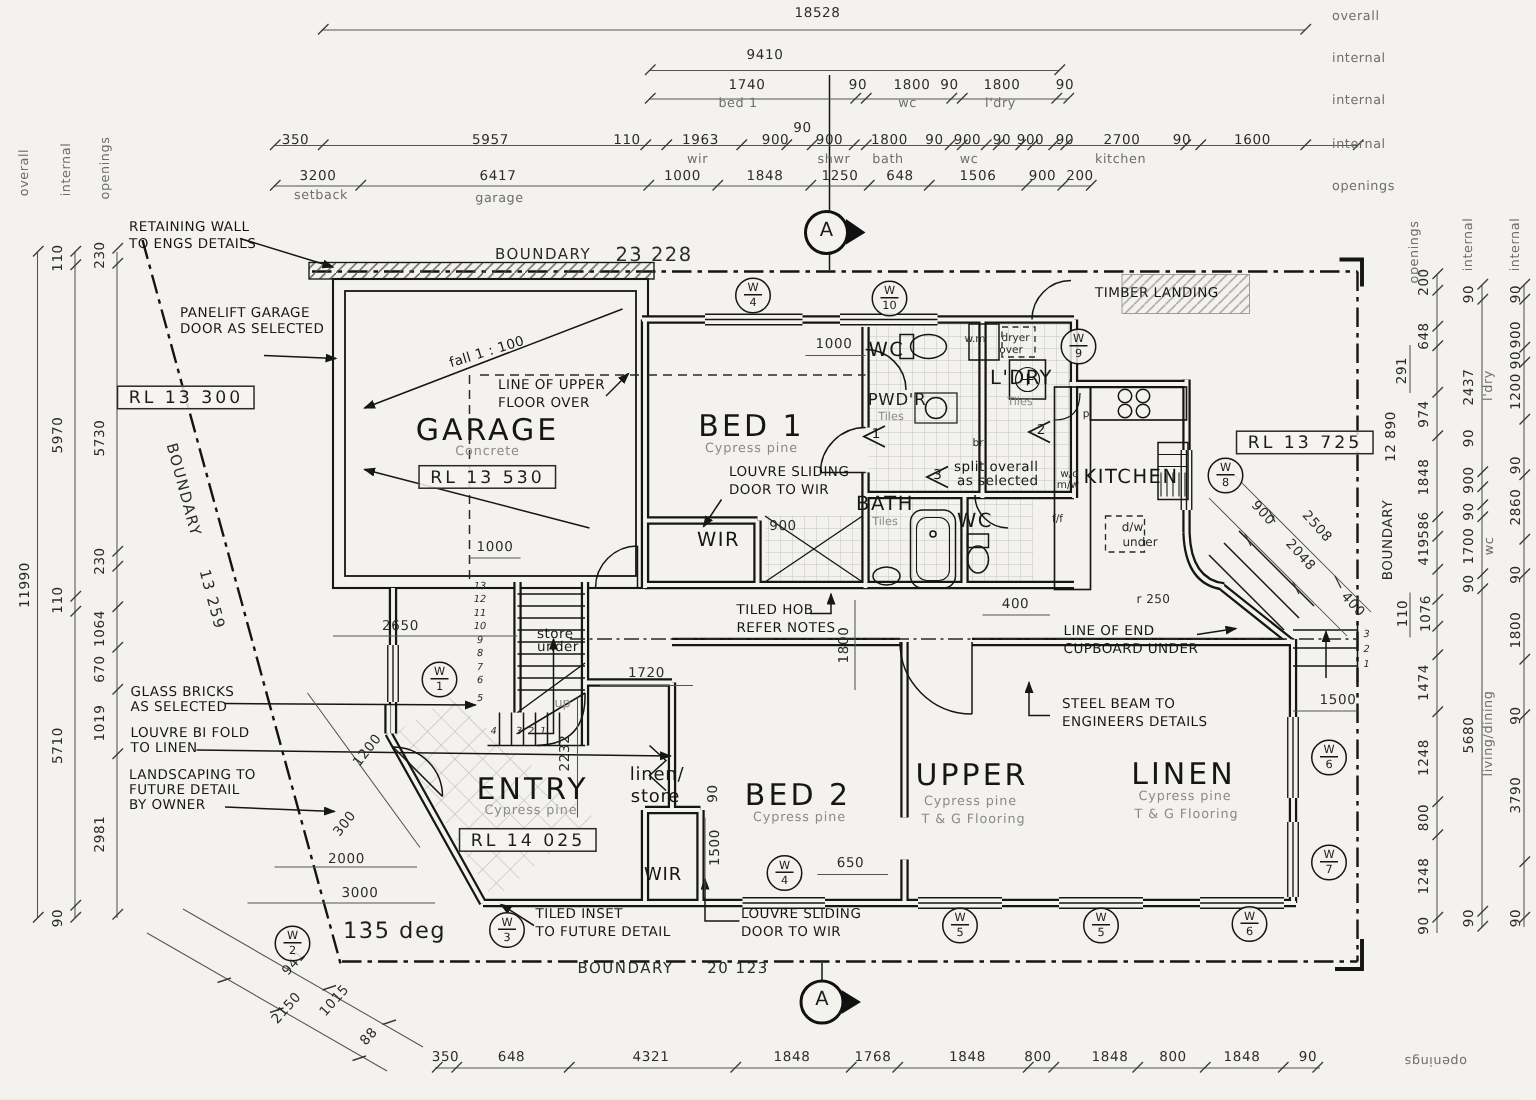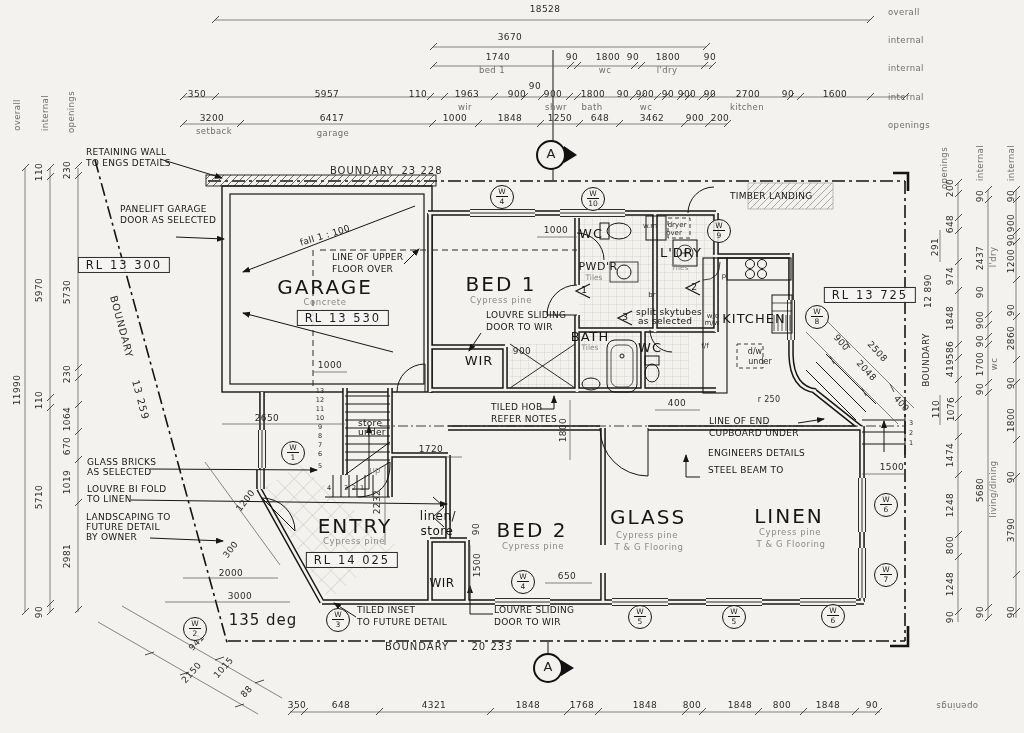--- a/index.html
+++ b/index.html
@@ -18,21 +18,21 @@
   .d{font-size:9px;letter-spacing:.4px;color:#2b2b2b;}
   .ds{font-size:8px;letter-spacing:.3px;color:#2b2b2b;}
   .lab{font-size:8.5px;color:#6f6f6a;letter-spacing:.4px;}
   .n1{font-size:20px;letter-spacing:2px;color:#161616;}
   .n2{font-size:13px;letter-spacing:1px;color:#161616;}
   .n3{font-size:12px;letter-spacing:.5px;color:#161616;}
   .sub{font-size:8.5px;color:#8b8b86;letter-spacing:.6px;}
   .sub7{font-size:7.5px;color:#8b8b86;}
   .nt{font-size:9px;letter-spacing:.3px;color:#161616;}
   .tiny{font-size:7px;color:#2b2b2b;}
-  .stn{font-size:6.5px;color:#2b2b2b;}
+  .stn{font-size:6.5px;color:#2b2b2b;font-style:italic;}
   .dn{font-size:9px;color:#161616;}
   .box{border:1.2px solid #2a2a2a;padding:1px 7px;font-size:11.5px;letter-spacing:2px;background:rgba(246,245,242,.85);}
   .wsym{position:absolute;width:22px;height:22px;border:1.3px solid #161616;border-radius:50%;
         transform:translate(-50%,-50%);background:rgba(243,242,238,.85);text-align:center;}
   .wt{display:block;font-size:7.5px;line-height:9px;border-bottom:1px solid #161616;width:12px;margin:1px auto 0;}
   .wb{display:block;font-size:7.5px;line-height:10px;}
   .sec{position:absolute;width:26px;height:26px;border:2px solid #111;border-radius:50%;background:#f3f2ee;
        transform:translate(-50%,-50%);text-align:center;font-size:13px;line-height:23px;letter-spacing:0;}
 </style>
 </head>
@@ -219,21 +219,21 @@
       <path d="M985,193 l7,-7 M985,203 l7,-7 M985,318 l7,-7 M985,328 l7,-7 M985,340 l7,-7 M985,348 l7,-7 M985,386 l7,-7 M985,396 l7,-7 M985,611 l7,-7 M985,621 l7,-7"></path>
       <path d="M1013,193 l7,-7 M1013,203 l7,-7 M1013,235 l7,-7 M1013,245 l7,-7 M1013,283 l7,-7 M1013,320 l7,-7 M1013,363 l7,-7 M1013,386 l7,-7 M1013,443 l7,-7 M1013,480 l7,-7 M1013,578 l7,-7 M1013,615 l7,-7"></path>
       <path d="M288,715 l7,-7 M301,715 l7,-7 M376,715 l7,-7 M487,715 l7,-7 M564,715 l7,-7 M595,715 l7,-7 M682,715 l7,-7 M699,715 l7,-7 M755,715 l7,-7 M800,715 l7,-7 M852,715 l7,-7 M875,715 l7,-7"></path>
       <path d="M145,655 l9,-3 M180,675 l9,-3 M235,707 l9,-3 M215,660 l9,-3 M255,683 l9,-3"></path>
       <path d="M830,356 l4,8 M862,388 l4,8 M846,340 l4,8 M890,384 l4,8"></path>
     </g>
   </g>
 </svg>
 
 <span class="t d" style="left:545px;top:10px">18528</span>
-<span class="t d" style="left:510px;top:38px">3670</span>
+<span class="t d" style="left:510px;top:38px">9410</span>
 <span class="t d" style="left:498px;top:58px">1740</span>
 <span class="t d" style="left:572px;top:58px">90</span>
 <span class="t d" style="left:608px;top:58px">1800</span>
 <span class="t d" style="left:633px;top:58px">90</span>
 <span class="t d" style="left:668px;top:58px">1800</span>
 <span class="t d" style="left:710px;top:58px">90</span>
 <span class="t lab" style="left:492px;top:70px">bed 1</span>
 <span class="t lab" style="left:605px;top:70px">wc</span>
 <span class="t lab" style="left:667px;top:70px">l'dry</span>
 <span class="t d" style="left:197px;top:95px">350</span>
@@ -256,21 +256,21 @@
 <span class="t lab" style="left:556px;top:107px">shwr</span>
 <span class="t lab" style="left:592px;top:107px">bath</span>
 <span class="t lab" style="left:646px;top:107px">wc</span>
 <span class="t lab" style="left:747px;top:107px">kitchen</span>
 <span class="t d" style="left:212px;top:119px">3200</span>
 <span class="t d" style="left:332px;top:119px">6417</span>
 <span class="t d" style="left:455px;top:119px">1000</span>
 <span class="t d" style="left:510px;top:119px">1848</span>
 <span class="t d" style="left:560px;top:119px">1250</span>
 <span class="t d" style="left:600px;top:119px">648</span>
-<span class="t d" style="left:652px;top:119px">3462</span>
+<span class="t d" style="left:652px;top:119px">1506</span>
 <span class="t d" style="left:695px;top:119px">900</span>
 <span class="t d" style="left:720px;top:119px">200</span>
 <span class="t lab" style="left:214px;top:131px">setback</span>
 <span class="t lab" style="left:333px;top:133px">garage</span>
 <span class="t lab la" style="left:888px;top:12px">overall</span>
 <span class="t lab la" style="left:888px;top:40px">internal</span>
 <span class="t lab la" style="left:888px;top:68px">internal</span>
 <span class="t lab la" style="left:888px;top:97px">internal</span>
 <span class="t lab la" style="left:888px;top:125px">openings</span>
 <span class="t lab rv" style="left:17px;top:115px">overall</span>
@@ -329,40 +329,40 @@
 <span class="t d rv" style="left:1012px;top:310px">90</span>
 <span class="t d rv" style="left:1012px;top:338px">2860</span>
 <span class="t d rv" style="left:1012px;top:383px">90</span>
 <span class="t d rv" style="left:1012px;top:420px">1800</span>
 <span class="t d rv" style="left:1012px;top:477px">90</span>
 <span class="t d rv" style="left:1012px;top:530px">3790</span>
 <span class="t d rv" style="left:1012px;top:612px">90</span>
 <span class="t lab r180" style="left:957px;top:706px">openings</span>
 
 <span class="t d" style="left:417px;top:647px;font-size:10px;letter-spacing:1px">BOUNDARY</span>
-<span class="t d" style="left:492px;top:647px;font-size:10px;letter-spacing:1px">20 233</span>
+<span class="t d" style="left:492px;top:647px;font-size:10px;letter-spacing:1px">20 123</span>
 <span class="t d" style="left:297px;top:706px">350</span>
 <span class="t d" style="left:341px;top:706px">648</span>
 <span class="t d" style="left:434px;top:706px">4321</span>
 <span class="t d" style="left:528px;top:706px">1848</span>
 <span class="t d" style="left:582px;top:706px">1768</span>
 <span class="t d" style="left:645px;top:706px">1848</span>
 <span class="t d" style="left:692px;top:706px">800</span>
 <span class="t d" style="left:740px;top:706px">1848</span>
 <span class="t d" style="left:782px;top:706px">800</span>
 <span class="t d" style="left:828px;top:706px">1848</span>
 <span class="t d" style="left:872px;top:706px">90</span>
 <span class="t d rm48" style="left:197px;top:643px">941</span>
 <span class="t d rm48" style="left:224px;top:668px">1015</span>
 <span class="t d rm48" style="left:192px;top:673px">2150</span>
 <span class="t d rm48" style="left:247px;top:692px">88</span>
 <span class="t" style="left:263px;top:621px;font-size:15px;letter-spacing:1px">135 deg</span>
 
 <span class="t d" style="left:362px;top:171px;font-size:10px;letter-spacing:1px">BOUNDARY</span>
-<span class="t d" style="left:422px;top:171px;font-size:10px;letter-spacing:1px">23 228</span>
+<span class="t d" style="left:436px;top:171px;font-size:13px;letter-spacing:1px">23 228</span>
 <span class="t d r75" style="left:121px;top:327px;font-size:10px;letter-spacing:1px">BOUNDARY</span>
 <span class="t d r75" style="left:140px;top:400px;font-size:10px;letter-spacing:1px">13 259</span>
 
 <span class="t n1" style="left:325px;top:287px">GARAGE</span>
 <span class="t sub" style="left:325px;top:302px">Concrete</span>
 <span class="t n1" style="left:501px;top:284px">BED 1</span>
 <span class="t sub" style="left:501px;top:300px">Cypress pine</span>
 <span class="t n2" style="left:479px;top:361px">WIR</span>
 <span class="t n2" style="left:591px;top:234px">WC</span>
 <span class="t" style="left:598px;top:267px;font-size:11px;letter-spacing:.5px">PWD'R</span>
@@ -374,60 +374,60 @@
 <span class="t n2" style="left:650px;top:348px">WC</span>
 <span class="t n2" style="left:754px;top:319px">KITCHEN</span>
 <span class="t nt la" style="left:730px;top:197px">TIMBER LANDING</span>
 <span class="t n1" style="left:355px;top:526px">ENTRY</span>
 <span class="t sub" style="left:354px;top:541px">Cypress pine</span>
 <span class="t n3" style="left:438px;top:516px">linen/</span>
 <span class="t n3" style="left:437px;top:531px">store</span>
 <span class="t n1" style="left:532px;top:530px">BED 2</span>
 <span class="t sub" style="left:533px;top:546px">Cypress pine</span>
 <span class="t n3" style="left:442px;top:583px">WIR</span>
-<span class="t n1" style="left:648px;top:517px">GLASS</span>
+<span class="t n1" style="left:648px;top:517px">UPPER</span>
 <span class="t sub" style="left:647px;top:535px">Cypress pine</span>
 <span class="t sub" style="left:649px;top:547px">T &amp; G Flooring</span>
 <span class="t n1" style="left:789px;top:516px">LINEN</span>
 <span class="t sub" style="left:790px;top:532px">Cypress pine</span>
 <span class="t sub" style="left:791px;top:544px">T &amp; G Flooring</span>
 
 <span class="t box" style="left:124px;top:265px">RL 13 300</span>
-<span class="t box" style="left:343px;top:318px">RL 13 530</span>
+<span class="t box" style="left:325px;top:318px">RL 13 530</span>
 <span class="t box" style="left:352px;top:560px">RL 14 025</span>
 <span class="t box" style="left:870px;top:295px">RL 13 725</span>
 
 <span class="t nt la" style="left:86px;top:153px">RETAINING WALL</span>
 <span class="t nt la" style="left:86px;top:164px">TO ENGS DETAILS</span>
 <span class="t nt la" style="left:120px;top:210px">PANELIFT GARAGE</span>
 <span class="t nt la" style="left:120px;top:221px">DOOR AS SELECTED</span>
 <span class="t nt rm17" style="left:325px;top:236px">fall  1 : 100</span>
 <span class="t nt la" style="left:332px;top:258px">LINE OF UPPER</span>
 <span class="t nt la" style="left:332px;top:270px">FLOOR OVER</span>
 <span class="t nt la" style="left:486px;top:316px">LOUVRE SLIDING</span>
 <span class="t nt la" style="left:486px;top:328px">DOOR TO WIR</span>
-<span class="t nt la" style="left:636px;top:313px">split  skytubes</span>
+<span class="t nt la" style="left:636px;top:313px">split  overall</span>
 <span class="t nt la" style="left:638px;top:322px">as selected</span>
 <span class="t nt la" style="left:87px;top:463px">GLASS BRICKS</span>
 <span class="t nt la" style="left:87px;top:473px">AS SELECTED</span>
 <span class="t nt la" style="left:87px;top:490px">LOUVRE BI FOLD</span>
 <span class="t nt la" style="left:87px;top:500px">TO LINEN</span>
 <span class="t nt la" style="left:86px;top:518px">LANDSCAPING TO</span>
 <span class="t nt la" style="left:86px;top:528px">FUTURE DETAIL</span>
 <span class="t nt la" style="left:86px;top:538px">BY OWNER</span>
 <span class="t nt la" style="left:491px;top:408px">TILED HOB</span>
 <span class="t nt la" style="left:491px;top:420px">REFER NOTES</span>
 <span class="t nt la" style="left:357px;top:611px">TILED INSET</span>
 <span class="t nt la" style="left:357px;top:623px">TO FUTURE DETAIL</span>
 <span class="t nt la" style="left:494px;top:611px">LOUVRE SLIDING</span>
 <span class="t nt la" style="left:494px;top:623px">DOOR TO WIR</span>
 <span class="t nt la" style="left:709px;top:422px">LINE OF END</span>
 <span class="t nt la" style="left:709px;top:434px">CUPBOARD UNDER</span>
 <span class="t nt la" style="left:708px;top:471px">STEEL BEAM TO</span>
-<span class="t nt la" style="left:708px;top:454px">ENGINEERS DETAILS</span>
+<span class="t nt la" style="left:708px;top:483px">ENGINEERS DETAILS</span>
 <span class="t nt la" style="left:358px;top:424px">store</span>
 <span class="t nt la" style="left:358px;top:433px">under</span>
 <span class="t" style="left:375px;top:470px;font-size:8.5px;color:#8b8b86">up</span>
 <span class="t tiny" style="left:650px;top:227px">w.m</span>
 <span class="t tiny" style="left:677px;top:226px">dryer</span>
 <span class="t tiny" style="left:674px;top:234px">over</span>
 <span class="t tiny" style="left:713px;top:317px">w/o</span>
 <span class="t tiny" style="left:712px;top:324px">m/w</span>
 <span class="t tiny" style="left:705px;top:347px">f/f</span>
 <span class="t tiny" style="left:755px;top:352px;font-size:8px">d/w</span>

